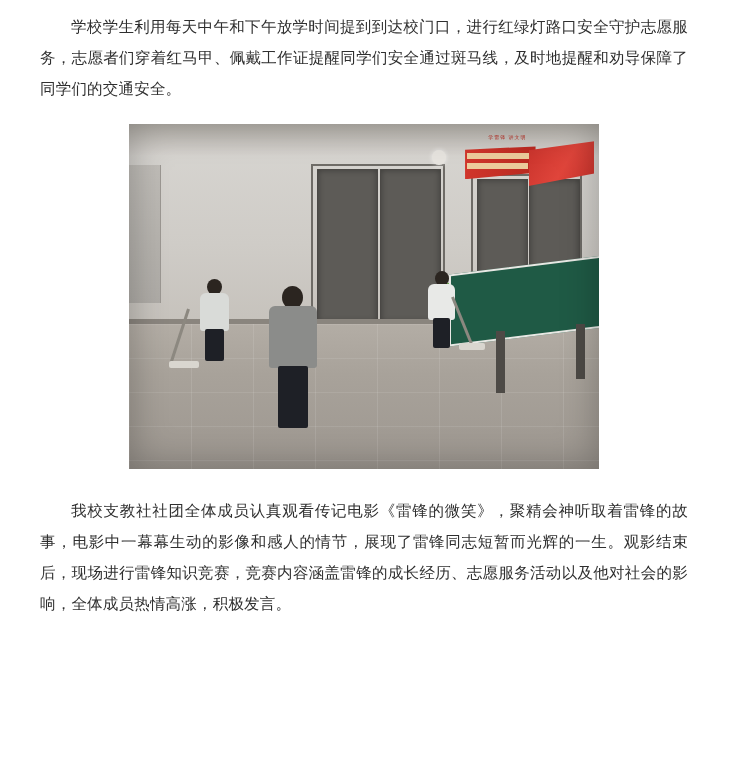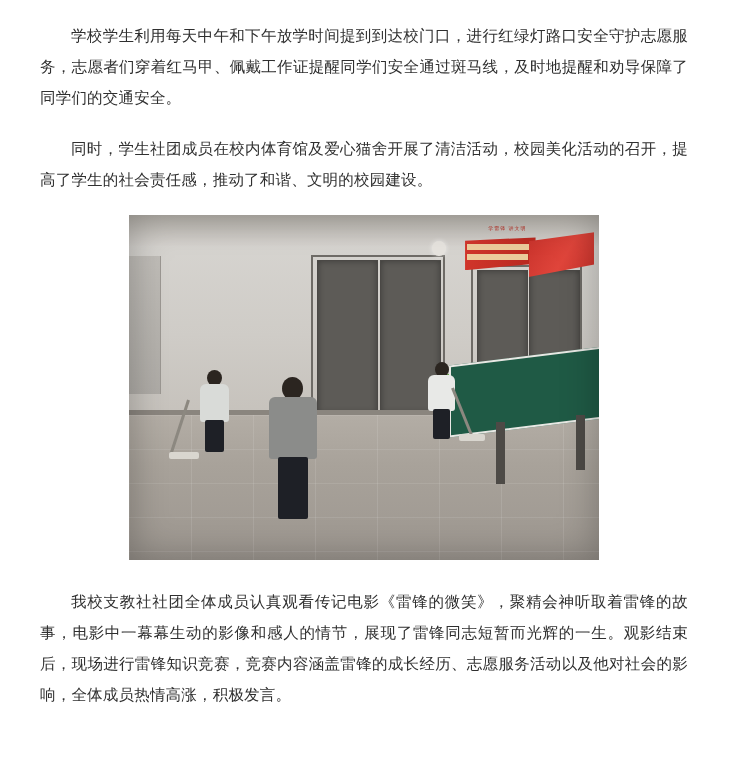--- a/index.html
+++ b/index.html
@@ -12,21 +12,21 @@
     background: #ffffff;
     font-family: "Liberation Sans", sans-serif;
     color: #2b2b2b;
     overflow: hidden;
   }
   .page {
     position: relative;
     width: 732px;
     height: 784px;
     box-sizing: border-box;
-    padding: 20px 44px 0 40px;
+    padding: 11px 44px 0 40px;
   }
   p.para {
     margin: 0 0 20px 0;
     font-size: 15.5px;
     line-height: 31px;
     text-align: justify;
     text-indent: 2em;
     color: #2f2f2f;
     letter-spacing: 0.2px;
   }
@@ -215,21 +215,20 @@
     pointer-events: none;
   }
 </style>
 </head>
 <body>
 
 <div class="page">
 
   <p class="para">学校学生利用每天中午和下午放学时间提到到达校门口，进行红绿灯路口安全守护志愿服务，志愿者们穿着红马甲、佩戴工作证提醒同学们安全通过斑马线，及时地提醒和劝导保障了同学们的交通安全。</p>
 
-  <p class="para">同时，学生社团成员在校内体育馆及爱心猫舍开展了清洁活动，校园美化活动的召开，提高了学生的社会责任感，推动了和谐、文明的校园建设。</p>
 
   <div class="figure">
     <div class="photo">
       <div class="wall"></div>
       <div class="wall-top-shadow"></div>
       <div class="window-strip"></div>
       <div class="door-frame"></div>
       <div class="door d1"></div>
       <div class="door d2"></div>
       <div class="door-frame2"></div>

